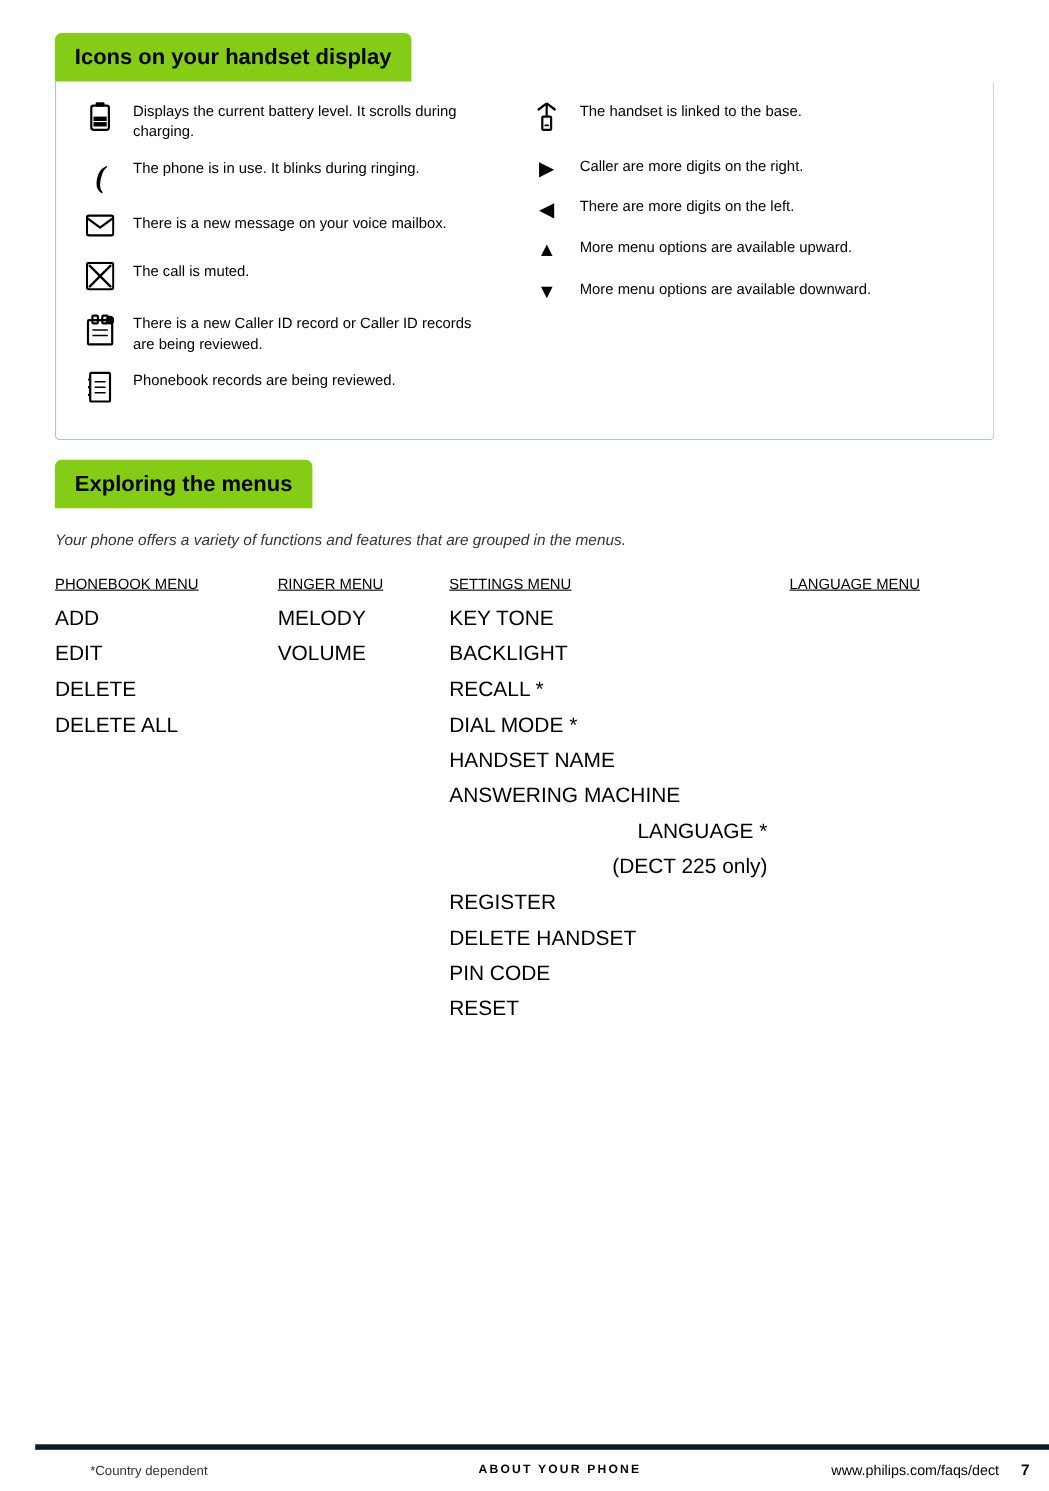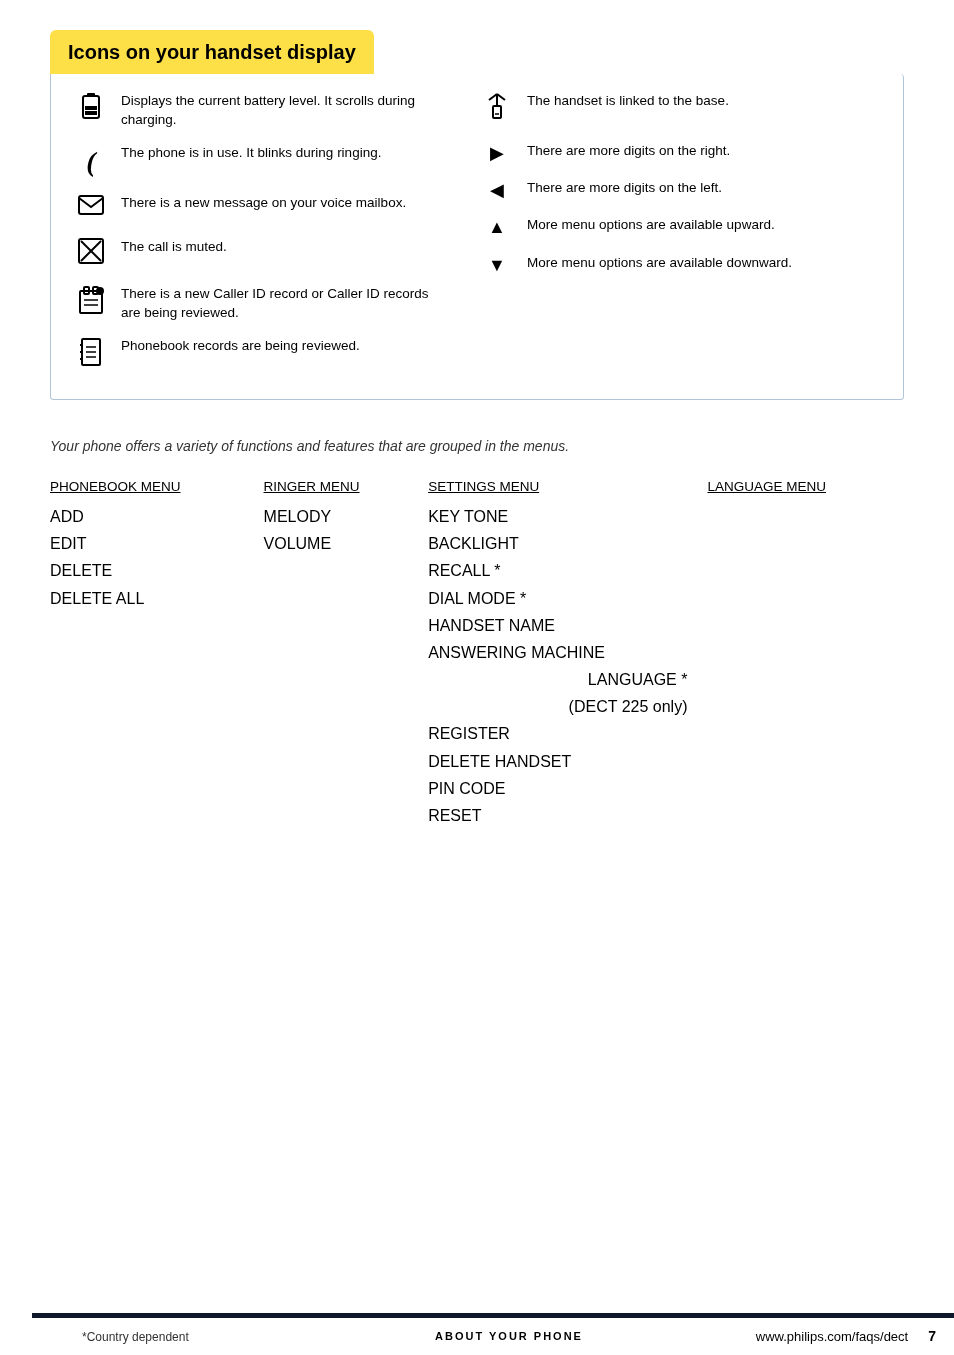--- a/index.html
+++ b/index.html
@@ -66,21 +66,21 @@
       text-align: left;
       vertical-align: top;
       padding-bottom: 6px;
       font-size: 13.5px;
       padding-right: 20px;
     }
 
     .menu-table td {
       vertical-align: top;
       padding-right: 20px;
-      font-size: 16px;
+      font-size: 19px;
       line-height: 1.7;
     }
 
     .menu-item {
       display: block;
       white-space: nowrap;
     }
 
     .menu-indent {
       padding-left: 20px;
@@ -127,21 +127,21 @@
     .footer-page {
       font-size: 14px;
       font-weight: bold;
     }
 
     .section-wrapper {
       margin-bottom: 10px;
     }
 
     .header-bg {
-      background: #fde047;
+      background: #84cc16;
       border-radius: 6px 6px 0 0;
       padding: 7px 18px;
       font-size: 20px;
       font-weight: bold;
       display: inline-block;
     }
 
     .content-area {
       border: 1.5px solid #b0c4d8;
       border-top: none;
@@ -245,21 +245,21 @@
               <line x1="19" y1="8" x2="11" y2="2" stroke="#000" stroke-width="2"></line>
               <rect x="7" y="14" width="8" height="12" rx="1" fill="none" stroke="#000" stroke-width="2"></rect>
               <line x1="9" y1="22" x2="13" y2="22" stroke="#000" stroke-width="1.5"></line>
             </svg>
           </div>
           <div class="icon-desc">The handset is linked to the base.</div>
         </div>
 
         <div class="icon-row">
           <div class="icon-cell" style="font-size:18px;">▶</div>
-          <div class="icon-desc">There are more digits on the right.</div>
+          <div class="icon-desc">Caller are more digits on the right.</div>
         </div>
 
         <div class="icon-row">
           <div class="icon-cell" style="font-size:18px;">◀</div>
           <div class="icon-desc">There are more digits on the left.</div>
         </div>
 
         <div class="icon-row">
           <div class="icon-cell" style="font-size:18px;">▲</div>
           <div class="icon-desc">More menu options are available upward.</div>
@@ -269,20 +269,23 @@
           <div class="icon-cell" style="font-size:18px;">▼</div>
           <div class="icon-desc">More menu options are available downward.</div>
         </div>
 
       </div>
     </div>
   </div>
 </div>
 
 <div class="section-wrapper explore-section" style="margin-top:18px;">
+  <div class="header-bg">
+    <span>Exploring the menus</span>
+  </div>
   <div style="padding-top: 18px;">
     <p class="explore-intro">Your phone offers a variety of functions and features that are grouped in the menus.</p>
 
     <table class="menu-table">
       <thead>
         <tr>
           <th>PHONEBOOK MENU</th>
           <th>RINGER MENU</th>
           <th>SETTINGS MENU</th>
           <th>LANGUAGE MENU</th>

